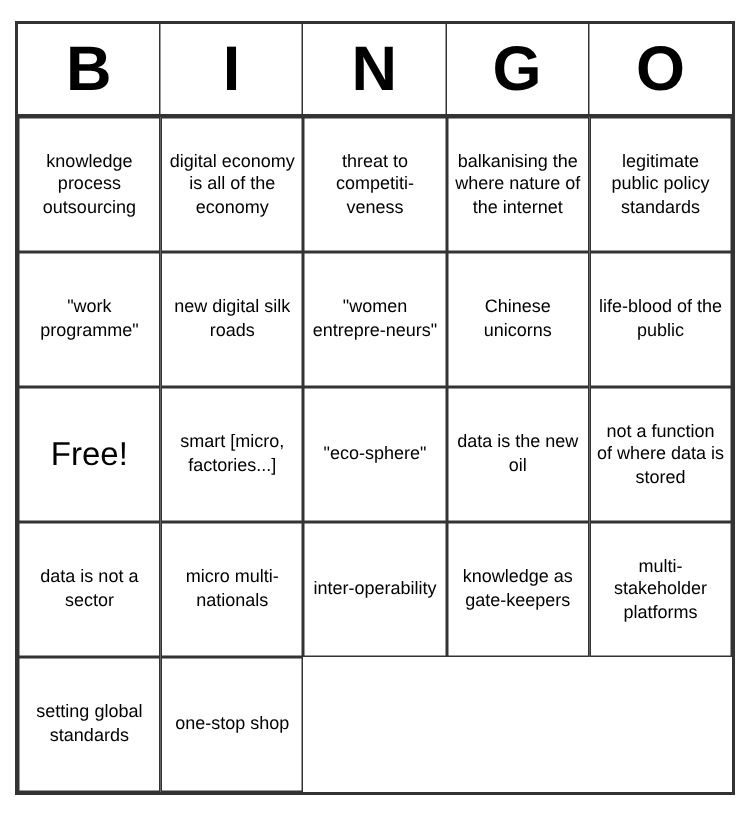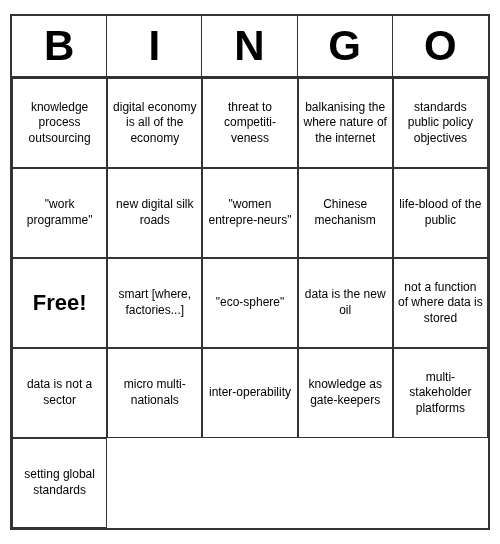--- a/index.html
+++ b/index.html
@@ -42,21 +42,21 @@
       display: flex;
       align-items: center;
       justify-content: center;
       text-align: center;
       font-size: 12px;
       line-height: 1.3;
       padding: 6px 4px;
     }
     .bingo-cell.free {
       font-size: 22px;
-      font-weight: bold;
+      font-weight: normal;
     }
     .bingo-cell span {
       display: block;
     }
   </style>
 </head>
 <body>
 
 <div class="bingo-card">
   <div class="bingo-header">
@@ -73,42 +73,42 @@
       <div class="bingo-cell">
         <span>digital economy is all of the economy</span>
       </div>
       <div class="bingo-cell">
         <span>threat to competiti-veness</span>
       </div>
       <div class="bingo-cell">
         <span>balkanising the where nature of the internet</span>
       </div>
       <div class="bingo-cell">
-        <span>standards public policy objectives</span>
+        <span>legitimate public policy standards</span>
       </div>
       <div class="bingo-cell">
         <span>"work programme"</span>
       </div>
       <div class="bingo-cell">
         <span>new digital silk roads</span>
       </div>
       <div class="bingo-cell">
         <span>"women entrepre-neurs"</span>
       </div>
       <div class="bingo-cell">
-        <span>Chinese mechanism</span>
+        <span>Chinese unicorns</span>
       </div>
       <div class="bingo-cell">
         <span>life-blood of the public</span>
       </div>
       <div class="bingo-cell free">
         <span>Free!</span>
       </div>
       <div class="bingo-cell">
-        <span>smart [where, factories...]</span>
+        <span>smart [micro, factories...]</span>
       </div>
       <div class="bingo-cell">
         <span>"eco-sphere"</span>
       </div>
       <div class="bingo-cell">
         <span>data is the new oil</span>
       </div>
       <div class="bingo-cell">
         <span>not a function of where data is stored</span>
       </div>
@@ -123,14 +123,17 @@
       </div>
       <div class="bingo-cell">
         <span>knowledge as gate-keepers</span>
       </div>
       <div class="bingo-cell">
         <span>multi-stakeholder platforms</span>
       </div>
       <div class="bingo-cell">
         <span>setting global standards</span>
       </div>
+      <div class="bingo-cell">
+        <span>one-stop shop</span>
+      </div>
     </div>
 </div>
 
 </body></html>

